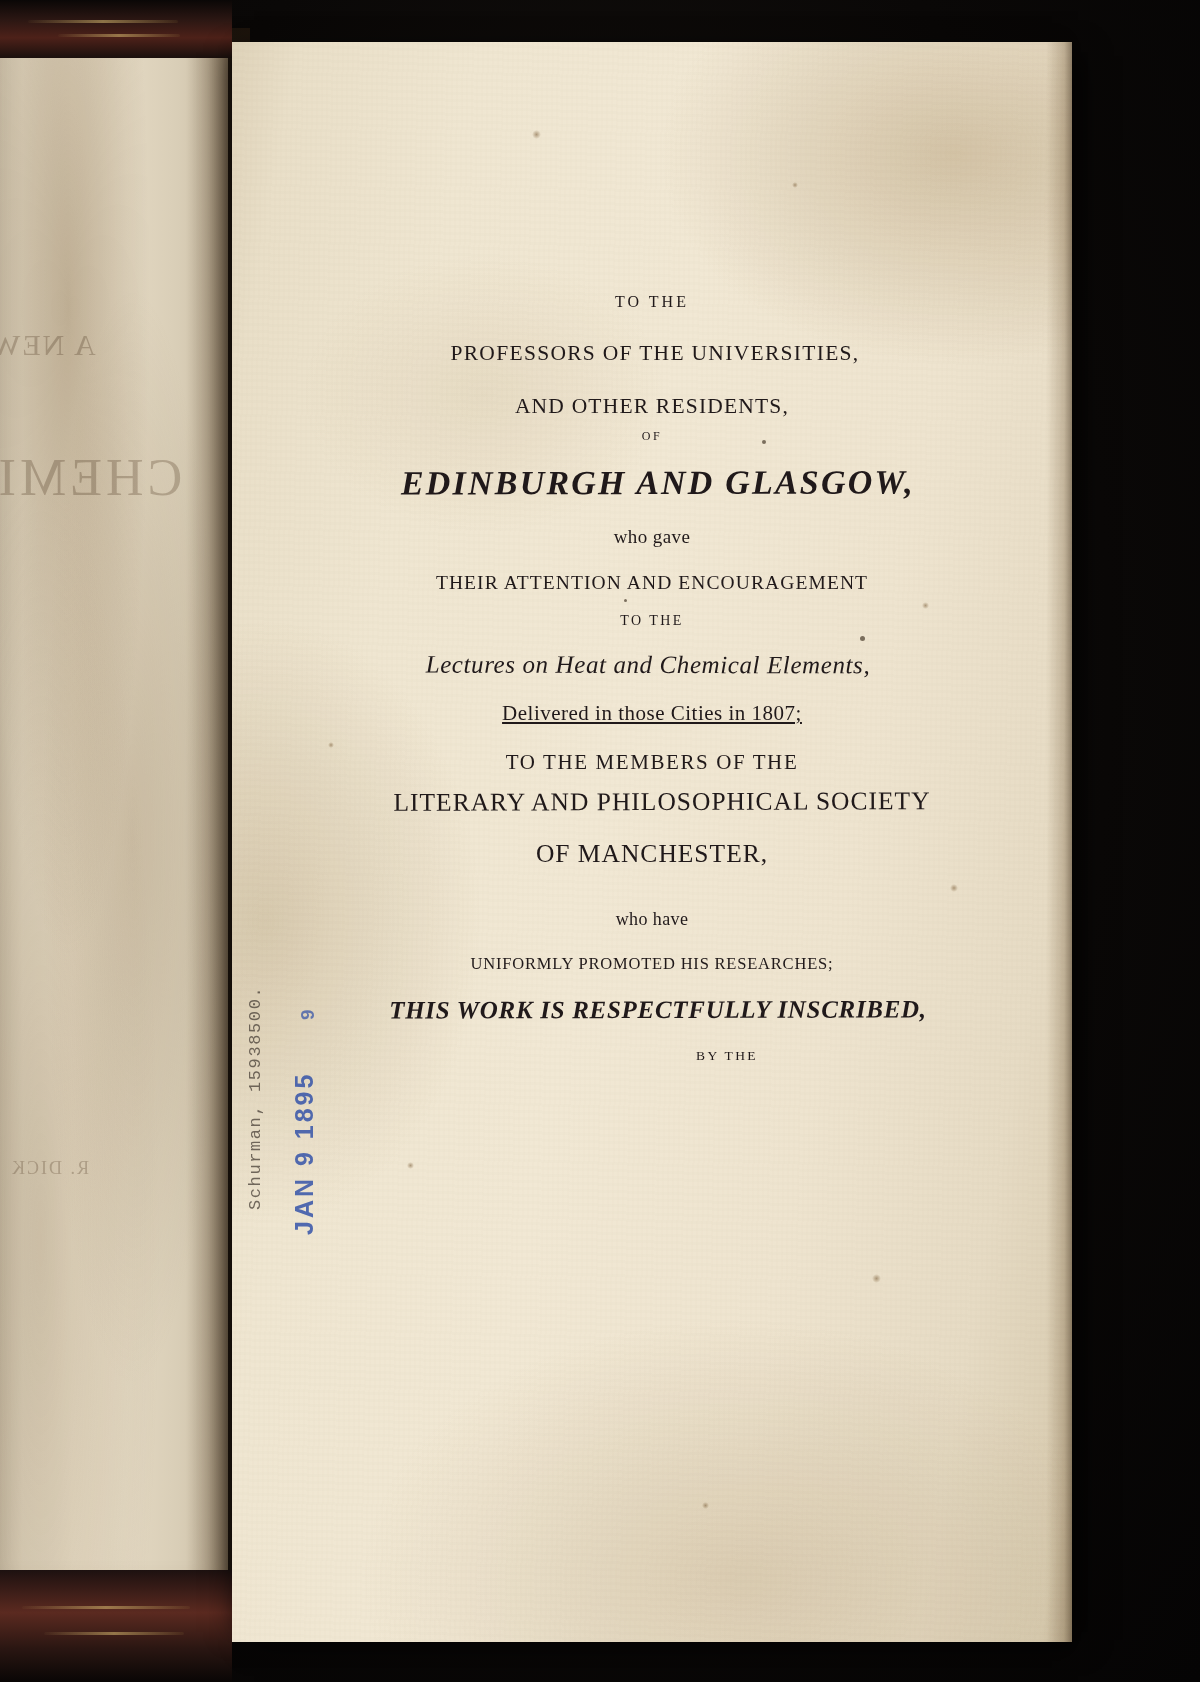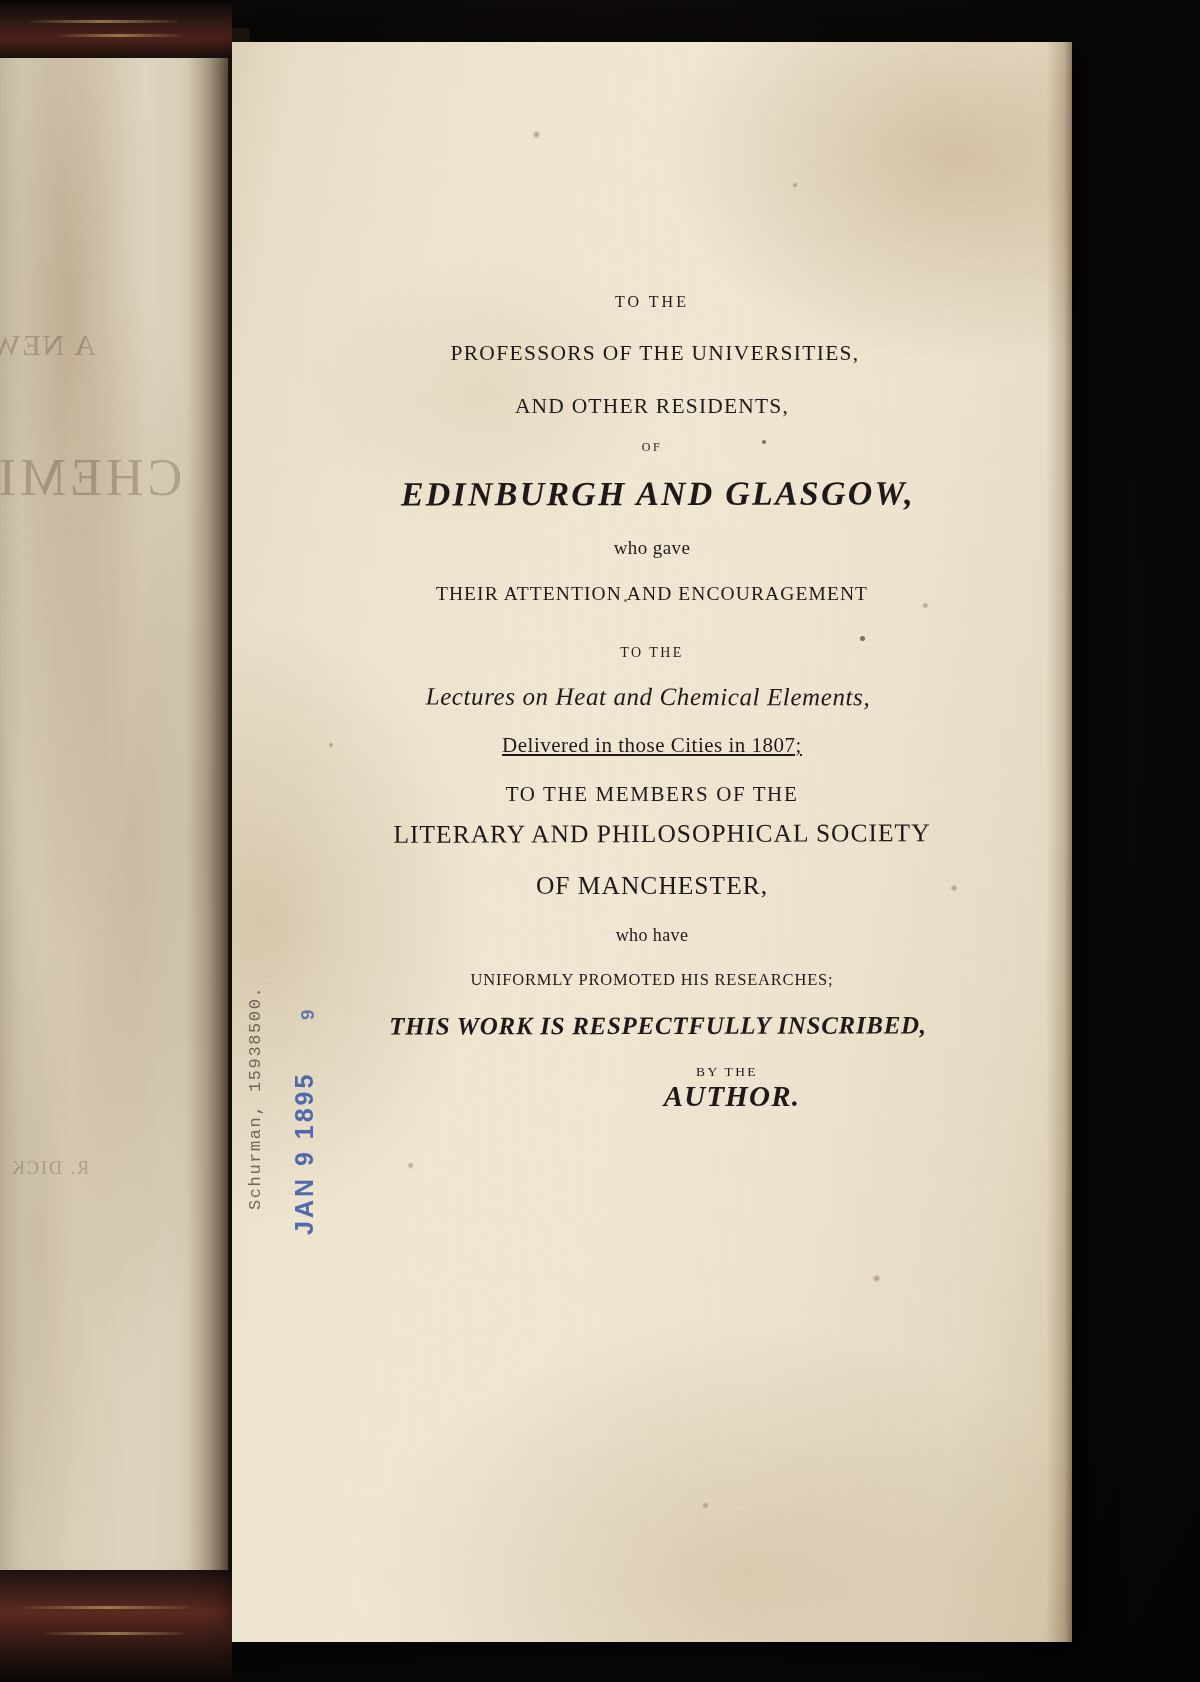--- a/index.html
+++ b/index.html
@@ -181,21 +181,21 @@
     margin-bottom: 30px;
   }
   .l-small-caps {
     font-size: 21.5px;
     letter-spacing: 1.3px;
     margin-bottom: 28px;
   }
   .l-caps-med {
     font-size: 21.5px;
     letter-spacing: 1.2px;
-    margin-bottom: 21px;
+    margin-bottom: 10px;
   }
   .l-of {
     font-size: 12px;
     letter-spacing: 2.6px;
     margin-bottom: 20px;
   }
   .l-display {
     font-size: 34px;
     font-style: italic;
     letter-spacing: 2.2px;
@@ -203,21 +203,21 @@
     margin-bottom: 24px;
   }
   .l-lower {
     font-size: 19px;
     letter-spacing: .4px;
     margin-bottom: 24px;
   }
   .l-caps-sm {
     font-size: 19.5px;
     letter-spacing: 1.1px;
-    margin-bottom: 40px;
+    margin-bottom: 19px;
   }
   .l-tiny2 {
     font-size: 14px;
     letter-spacing: 2.4px;
     margin-bottom: 22px;
   }
   .l-italic-title {
     font-size: 25px;
     font-style: italic;
     letter-spacing: .6px;
@@ -240,21 +240,21 @@
     margin-bottom: 12px;
   }
   .l-society {
     font-size: 25.5px;
     letter-spacing: 1.0px;
     margin-bottom: 22px;
   }
   .l-manchester {
     font-size: 25.5px;
     letter-spacing: 1.0px;
-    margin-bottom: 24px;
+    margin-bottom: 40px;
   }
   .l-whohave {
     font-size: 18px;
     letter-spacing: .4px;
     margin-bottom: 24px;
   }
   .l-uniformly {
     font-size: 16.5px;
     letter-spacing: .8px;
     margin-bottom: 22px;
@@ -385,21 +385,20 @@
       <p class="ln l-tiny2">TO THE</p>
       <p class="ln l-italic-title shift-b">Lectures on Heat and Chemical Elements,</p>
       <p class="ln l-delivered">Delivered in those Cities in 1807;</p>
       <p class="ln l-members">TO THE MEMBERS OF THE</p>
       <p class="ln l-society shift-c">LITERARY AND PHILOSOPHICAL SOCIETY</p>
       <p class="ln l-manchester">OF MANCHESTER,</p>
       <p class="ln l-whohave">who have</p>
       <p class="ln l-uniformly">UNIFORMLY PROMOTED HIS RESEARCHES;</p>
       <p class="ln l-inscribed shift-a">THIS WORK IS RESPECTFULLY INSCRIBED,</p>
       <p class="ln l-bythe" style="text-align:center; padding-left:150px;">BY THE</p>
-      <p class="ln l-author" style="text-align:center; padding-left:160px;">AUTHOR.</p>
     </div>
 
     <div class="speck" style="left:530px; top:398px; width:4px; height:4px;"></div>
     <div class="speck" style="left:392px; top:557px; width:3px; height:3px;"></div>
     <div class="speck" style="left:628px; top:594px; width:5px; height:5px;"></div>
   </div>
 
   <div class="bookplate-pencil">Schurman, 15938500.</div>
 
   <div class="date-stamp">JAN 9 1895</div>

